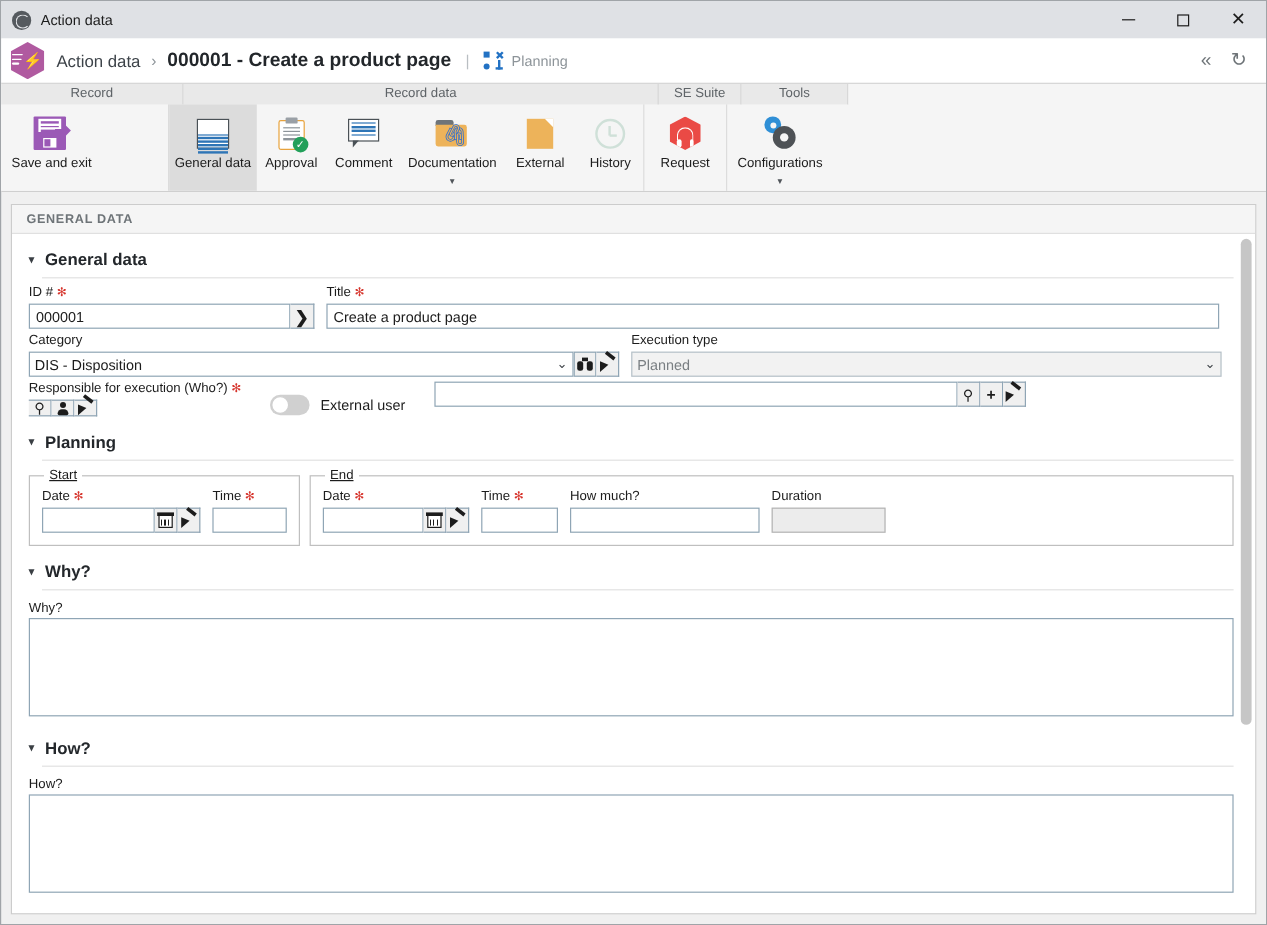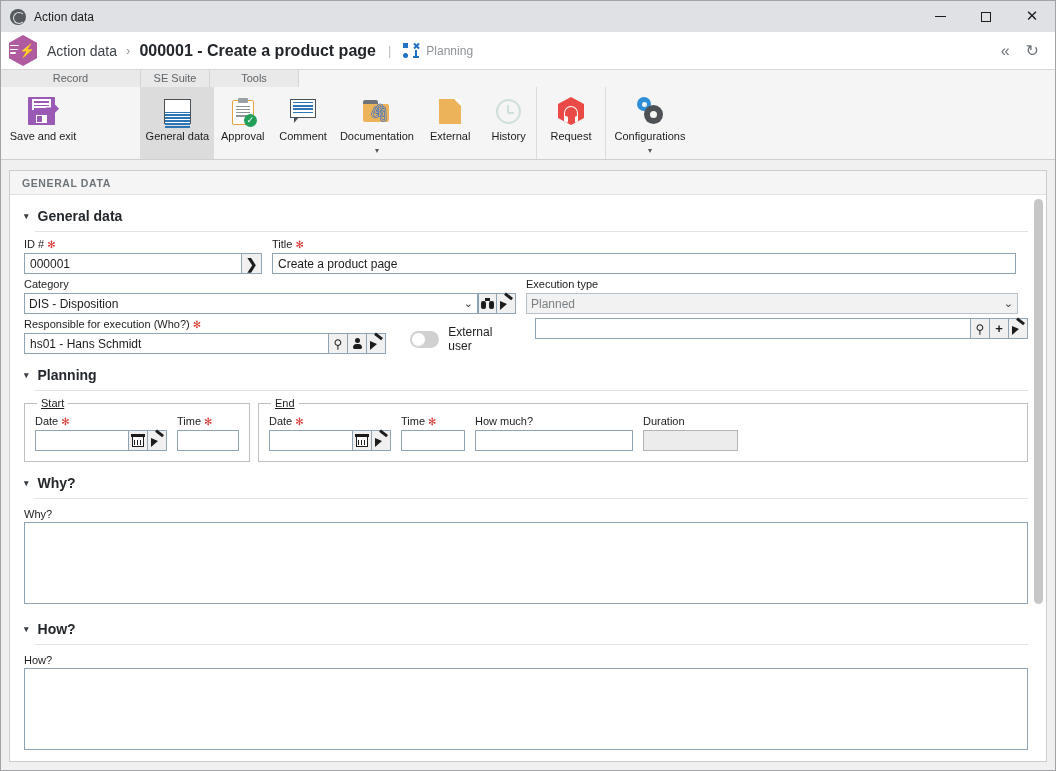--- a/index.html
+++ b/index.html
@@ -288,21 +288,22 @@
     </span>
     <span class="plan-lbl">Planning</span>
     <div class="hdr-actions">
       <span class="hdr-ico">«</span>
       <span class="hdr-ico">↻</span>
     </div>
   </div>
 
   <div class="ribbon">
     <div class="ribbon-groups">
-      <div class="rg-head" style="width:140px">Record</div>
+      <div class="rg-head" style="width:152px">Record</div>
+      <div class="rg-head" style="width:396px">Record data</div>
       <div class="rg-head" style="width:69px">SE Suite</div>
       <div class="rg-head" style="width:89px">Tools</div>
       <div class="rg-head" style="flex:1;border-right:none;background:#f5f5f5"></div>
     </div>
     <div class="ribbon-body">
 
       <div class="rg-body" style="width:140px">
         <div class="rbtn wide">
           <span class="ico">
             <span class="i-floppy" style="margin-left:-4px">
@@ -477,21 +478,20 @@
         </div>
       </div>
 
       <div class="row">
         <div class="fld">
           <span class="lbl">
             <span>Responsible for execution (Who?)</span>
             <span class="req">✻</span>
           </span>
           <span class="ctl">
-            <input class="txt" style="width: 305px;" value="hs01 - Hans Schmidt">
             <span class="sqbtn">
                 <span class="g-search">⚲</span>
               </span>
             <span class="sqbtn">
                 <span class="g-person"></span>
               </span>
             <span class="sqbtn">
                 <span class="g-brush"></span>
               </span>
           </span>

